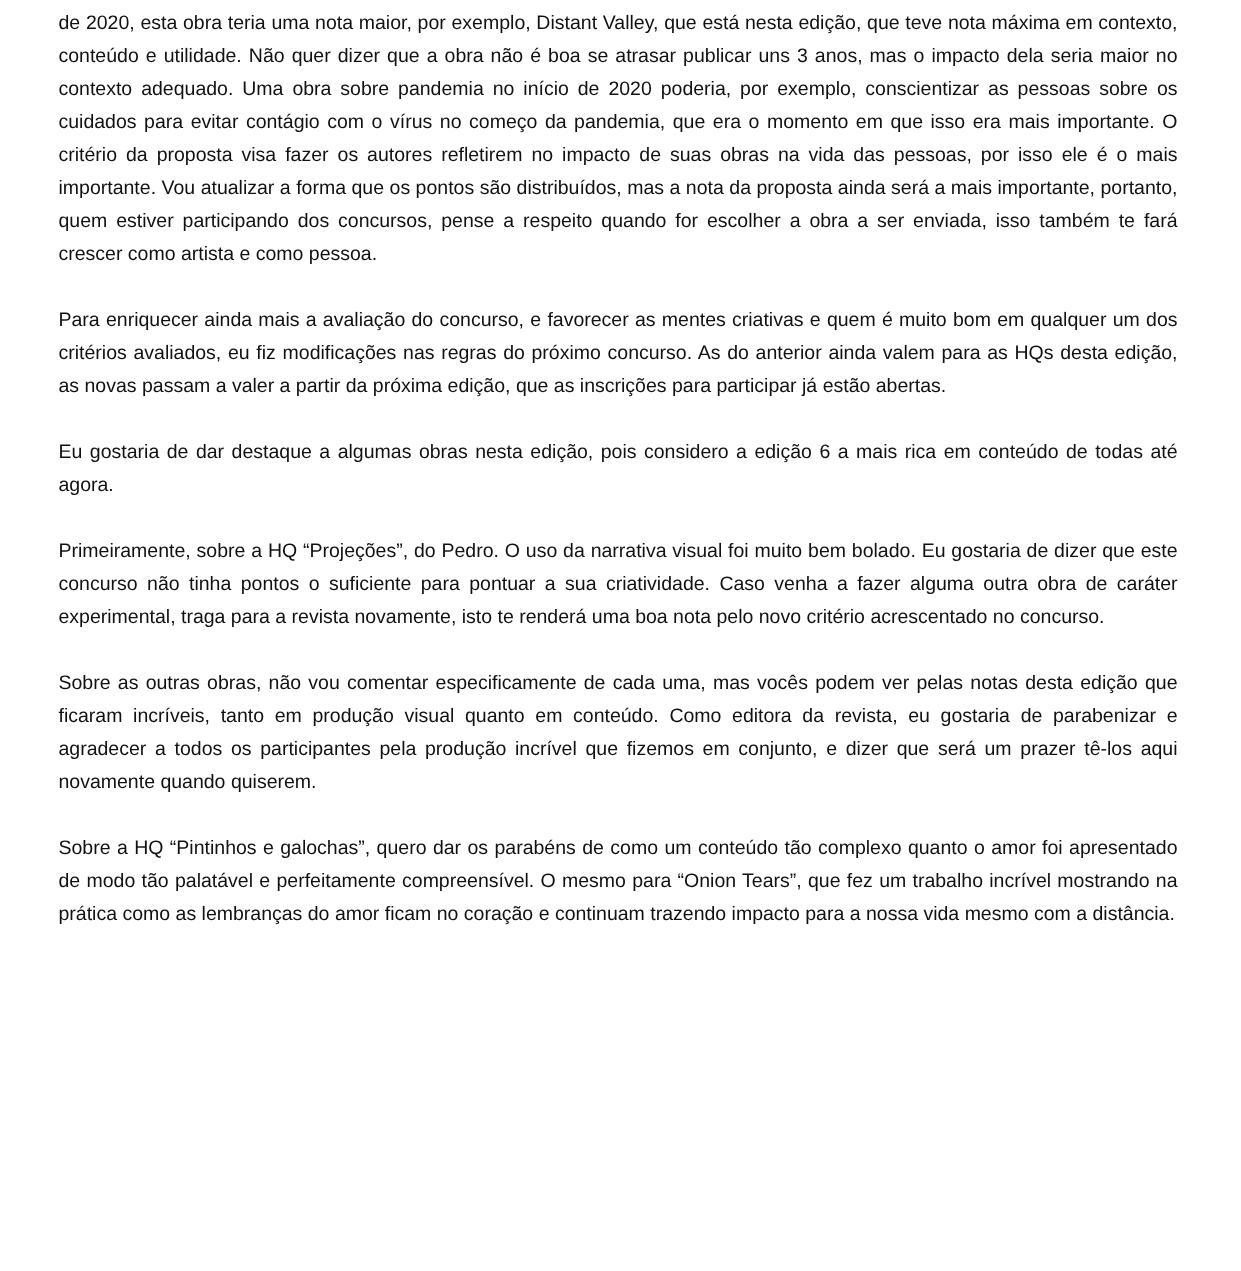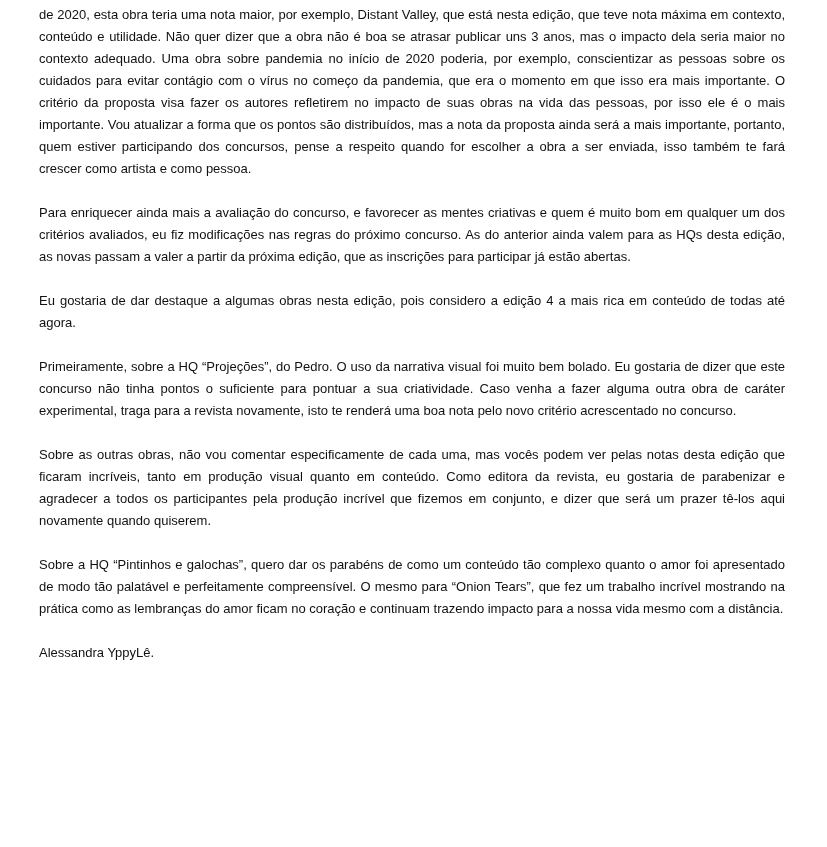--- a/index.html
+++ b/index.html
@@ -32,18 +32,17 @@
       text-align: left;
       margin-bottom: 0;
     }
   </style>
 </head>
 <body>
 
 <div class="page">
   <p>de 2020, esta obra teria uma nota maior, por exemplo, Distant Valley, que está nesta edição, que teve nota máxima em contexto, conteúdo e utilidade. Não quer dizer que a obra não é boa se atrasar publicar uns 3 anos, mas o impacto dela seria maior no contexto adequado. Uma obra sobre pandemia no início de 2020 poderia, por exemplo, conscientizar as pessoas sobre os cuidados para evitar contágio com o vírus no começo da pandemia, que era o momento em que isso era mais importante. O critério da proposta visa fazer os autores refletirem no impacto de suas obras na vida das pessoas, por isso ele é o mais importante. Vou atualizar a forma que os pontos são distribuídos, mas a nota da proposta ainda será a mais importante, portanto, quem estiver participando dos concursos, pense a respeito quando for escolher a obra a ser enviada, isso também te fará crescer como artista e como pessoa.</p>
   <p>Para enriquecer ainda mais a avaliação do concurso, e favorecer as mentes criativas e quem é muito bom em qualquer um dos critérios avaliados, eu fiz modificações nas regras do próximo concurso. As do anterior ainda valem para as HQs desta edição, as novas passam a valer a partir da próxima edição, que as inscrições para participar já estão abertas.</p>
-  <p>Eu gostaria de dar destaque a algumas obras nesta edição, pois considero a edição 4 a mais rica em conteúdo de todas até agora.</p>
+  <p>Eu gostaria de dar destaque a algumas obras nesta edição, pois considero a edição 6 a mais rica em conteúdo de todas até agora.</p>
   <p>Primeiramente, sobre a HQ “Projeções”, do Pedro. O uso da narrativa visual foi muito bem bolado. Eu gostaria de dizer que este concurso não tinha pontos o suficiente para pontuar a sua criatividade. Caso venha a fazer alguma outra obra de caráter experimental, traga para a revista novamente, isto te renderá uma boa nota pelo novo critério acrescentado no concurso.</p>
   <p>Sobre as outras obras, não vou comentar especificamente de cada uma, mas vocês podem ver pelas notas desta edição que ficaram incríveis, tanto em produção visual quanto em conteúdo. Como editora da revista, eu gostaria de parabenizar e agradecer a todos os participantes pela produção incrível que fizemos em conjunto, e dizer que será um prazer tê-los aqui novamente quando quiserem.</p>
   <p>Sobre a HQ “Pintinhos e galochas”, quero dar os parabéns de como um conteúdo tão complexo quanto o amor foi apresentado de modo tão palatável e perfeitamente compreensível. O mesmo para “Onion Tears”, que fez um trabalho incrível mostrando na prática como as lembranças do amor ficam no coração e continuam trazendo impacto para a nossa vida mesmo com a distância.</p>
-  <p class="signature">Alessandra YppyLê.</p>
 </div>
 
 </body></html>

